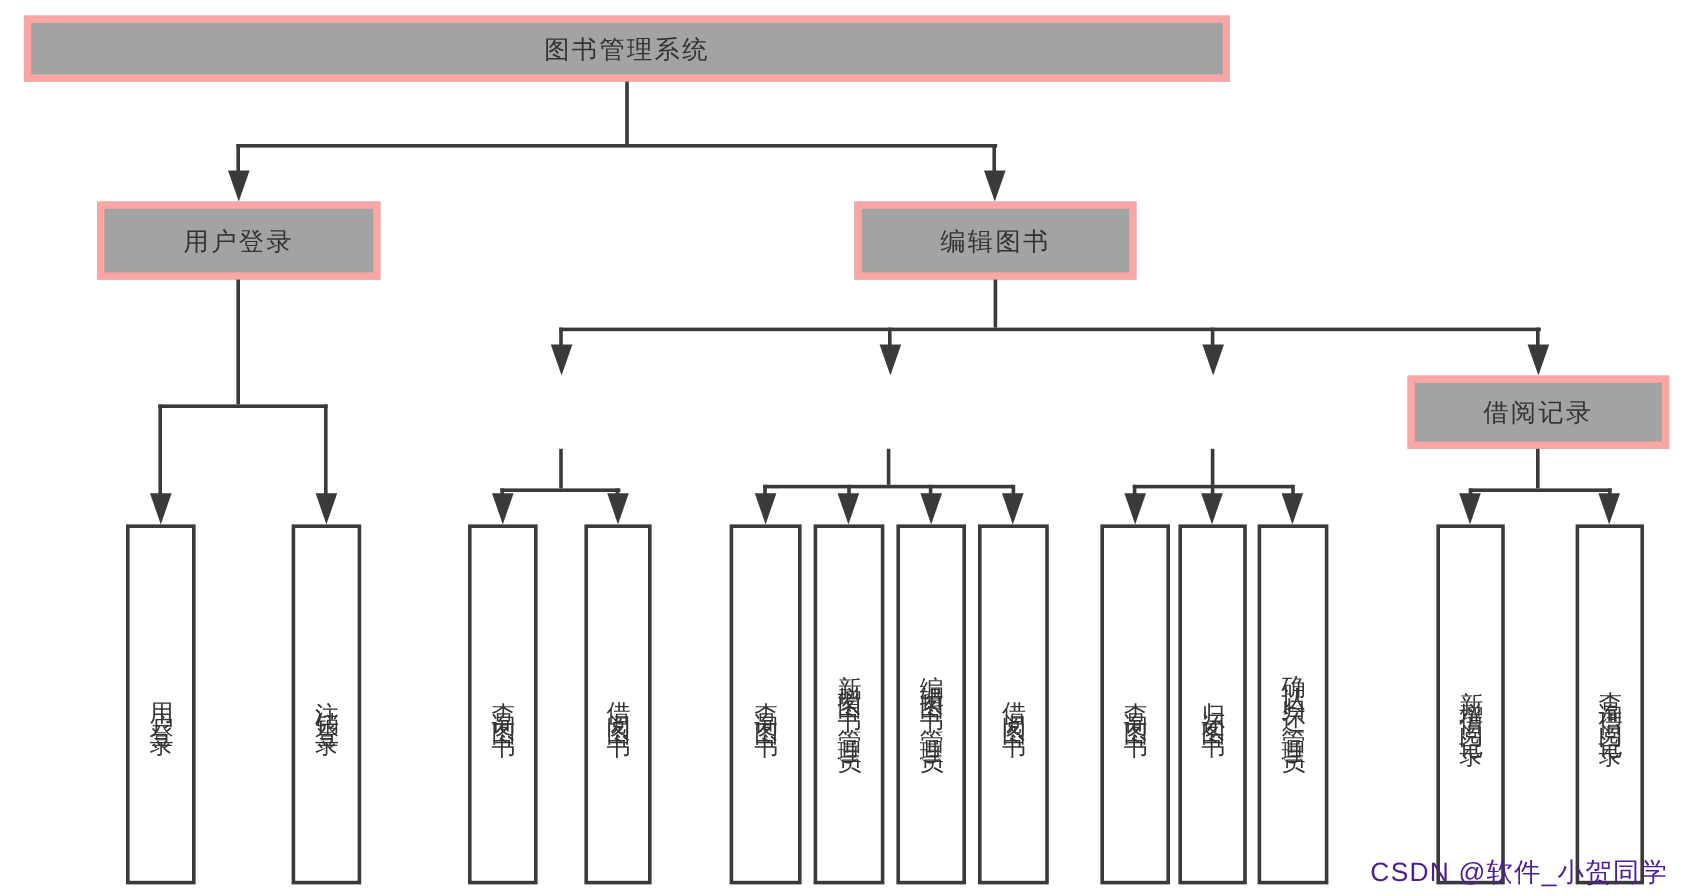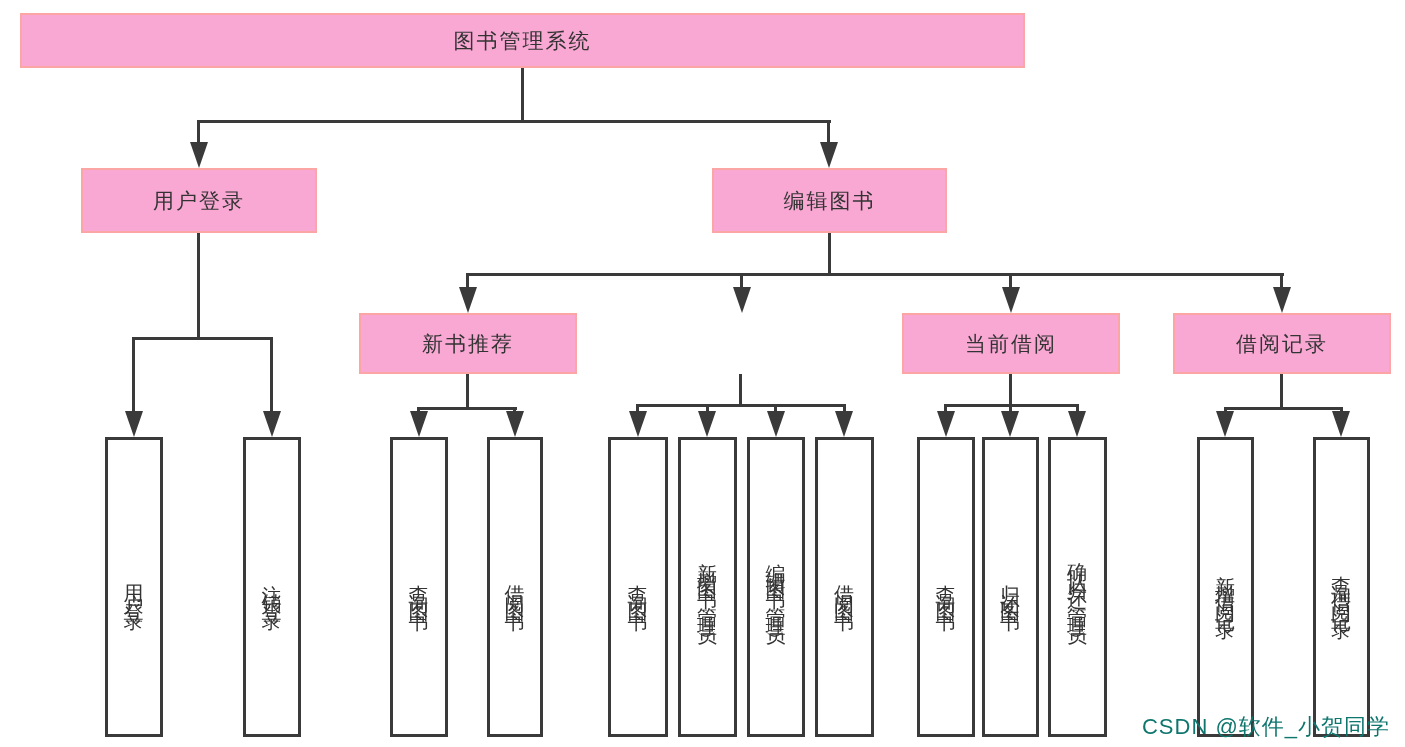--- a/index.html
+++ b/index.html
@@ -5,21 +5,21 @@
   html,body { margin:0; padding:0; background:#ffffff; }
   .stage {
     position:relative; width:1405px; height:747px;
     background:#ffffff; overflow:hidden;
     font-family:"Liberation Sans","DejaVu Sans",sans-serif;
     color:#333333;
   }
   
   .box {
     position:absolute; box-sizing:border-box;
-    border:2px solid #fca5a5; background:#f9a8d4;
+    border:6px solid #fca5a5; background:#a3a3a3;
     display:flex; align-items:center; justify-content:center;
     font-size:21px; letter-spacing:2px; white-space:nowrap;
   }
   .leaf {
     position:absolute; box-sizing:border-box;
     border:3px solid #3a3a3a; background:#ffffff;
     display:flex; align-items:center; justify-content:center;
   }
   .leaf .vtext {
     writing-mode:vertical-rl; text-orientation:mixed;
@@ -31,40 +31,38 @@
   .vl { width:3px; }
   .hl { height:3px; }
   .arrow {
     position:absolute; width:0; height:0;
     border-left:9px solid transparent;
     border-right:9px solid transparent;
     border-top:26px solid #3a3a3a;
   }
   .watermark {
     position:absolute; top:712px; right:15px;
-    font-size:22px; color:#0f766e; letter-spacing:1px;
+    font-size:22px; color:#4c1d95; letter-spacing:1px;
     white-space:nowrap;
     margin-left:28px;
   }
 </style>
 </head>
 <body>
 
 <div class="stage">
 
   <div class="box" style="left:20px; top:13px; width:1005px; height:55px;">图书管理系统</div>
 
   <div class="box" style="left:81px; top:168px; width:236px; height:65px;">用户登录</div>
 
   <div class="box" style="left:712px; top:168px; width:235px; height:65px;">编辑图书</div>
 
-  <div class="box" style="left:359px; top:313px; width:218px; height:61px;">新书推荐</div>
 
 
-  <div class="box" style="left:902px; top:313px; width:218px; height:61px;">当前借阅</div>
 
   <div class="box" style="left:1173px; top:313px; width:218px; height:61px;">借阅记录</div>
 
   <div class="leaf" style="left:105px; top:437px; width:58px; height:300px;">
     <span class="vtext">用户登录</span>
   </div>
   <div class="leaf" style="left:243px; top:437px; width:58px; height:300px;">
     <span class="vtext">注销登录</span>
   </div>
 

